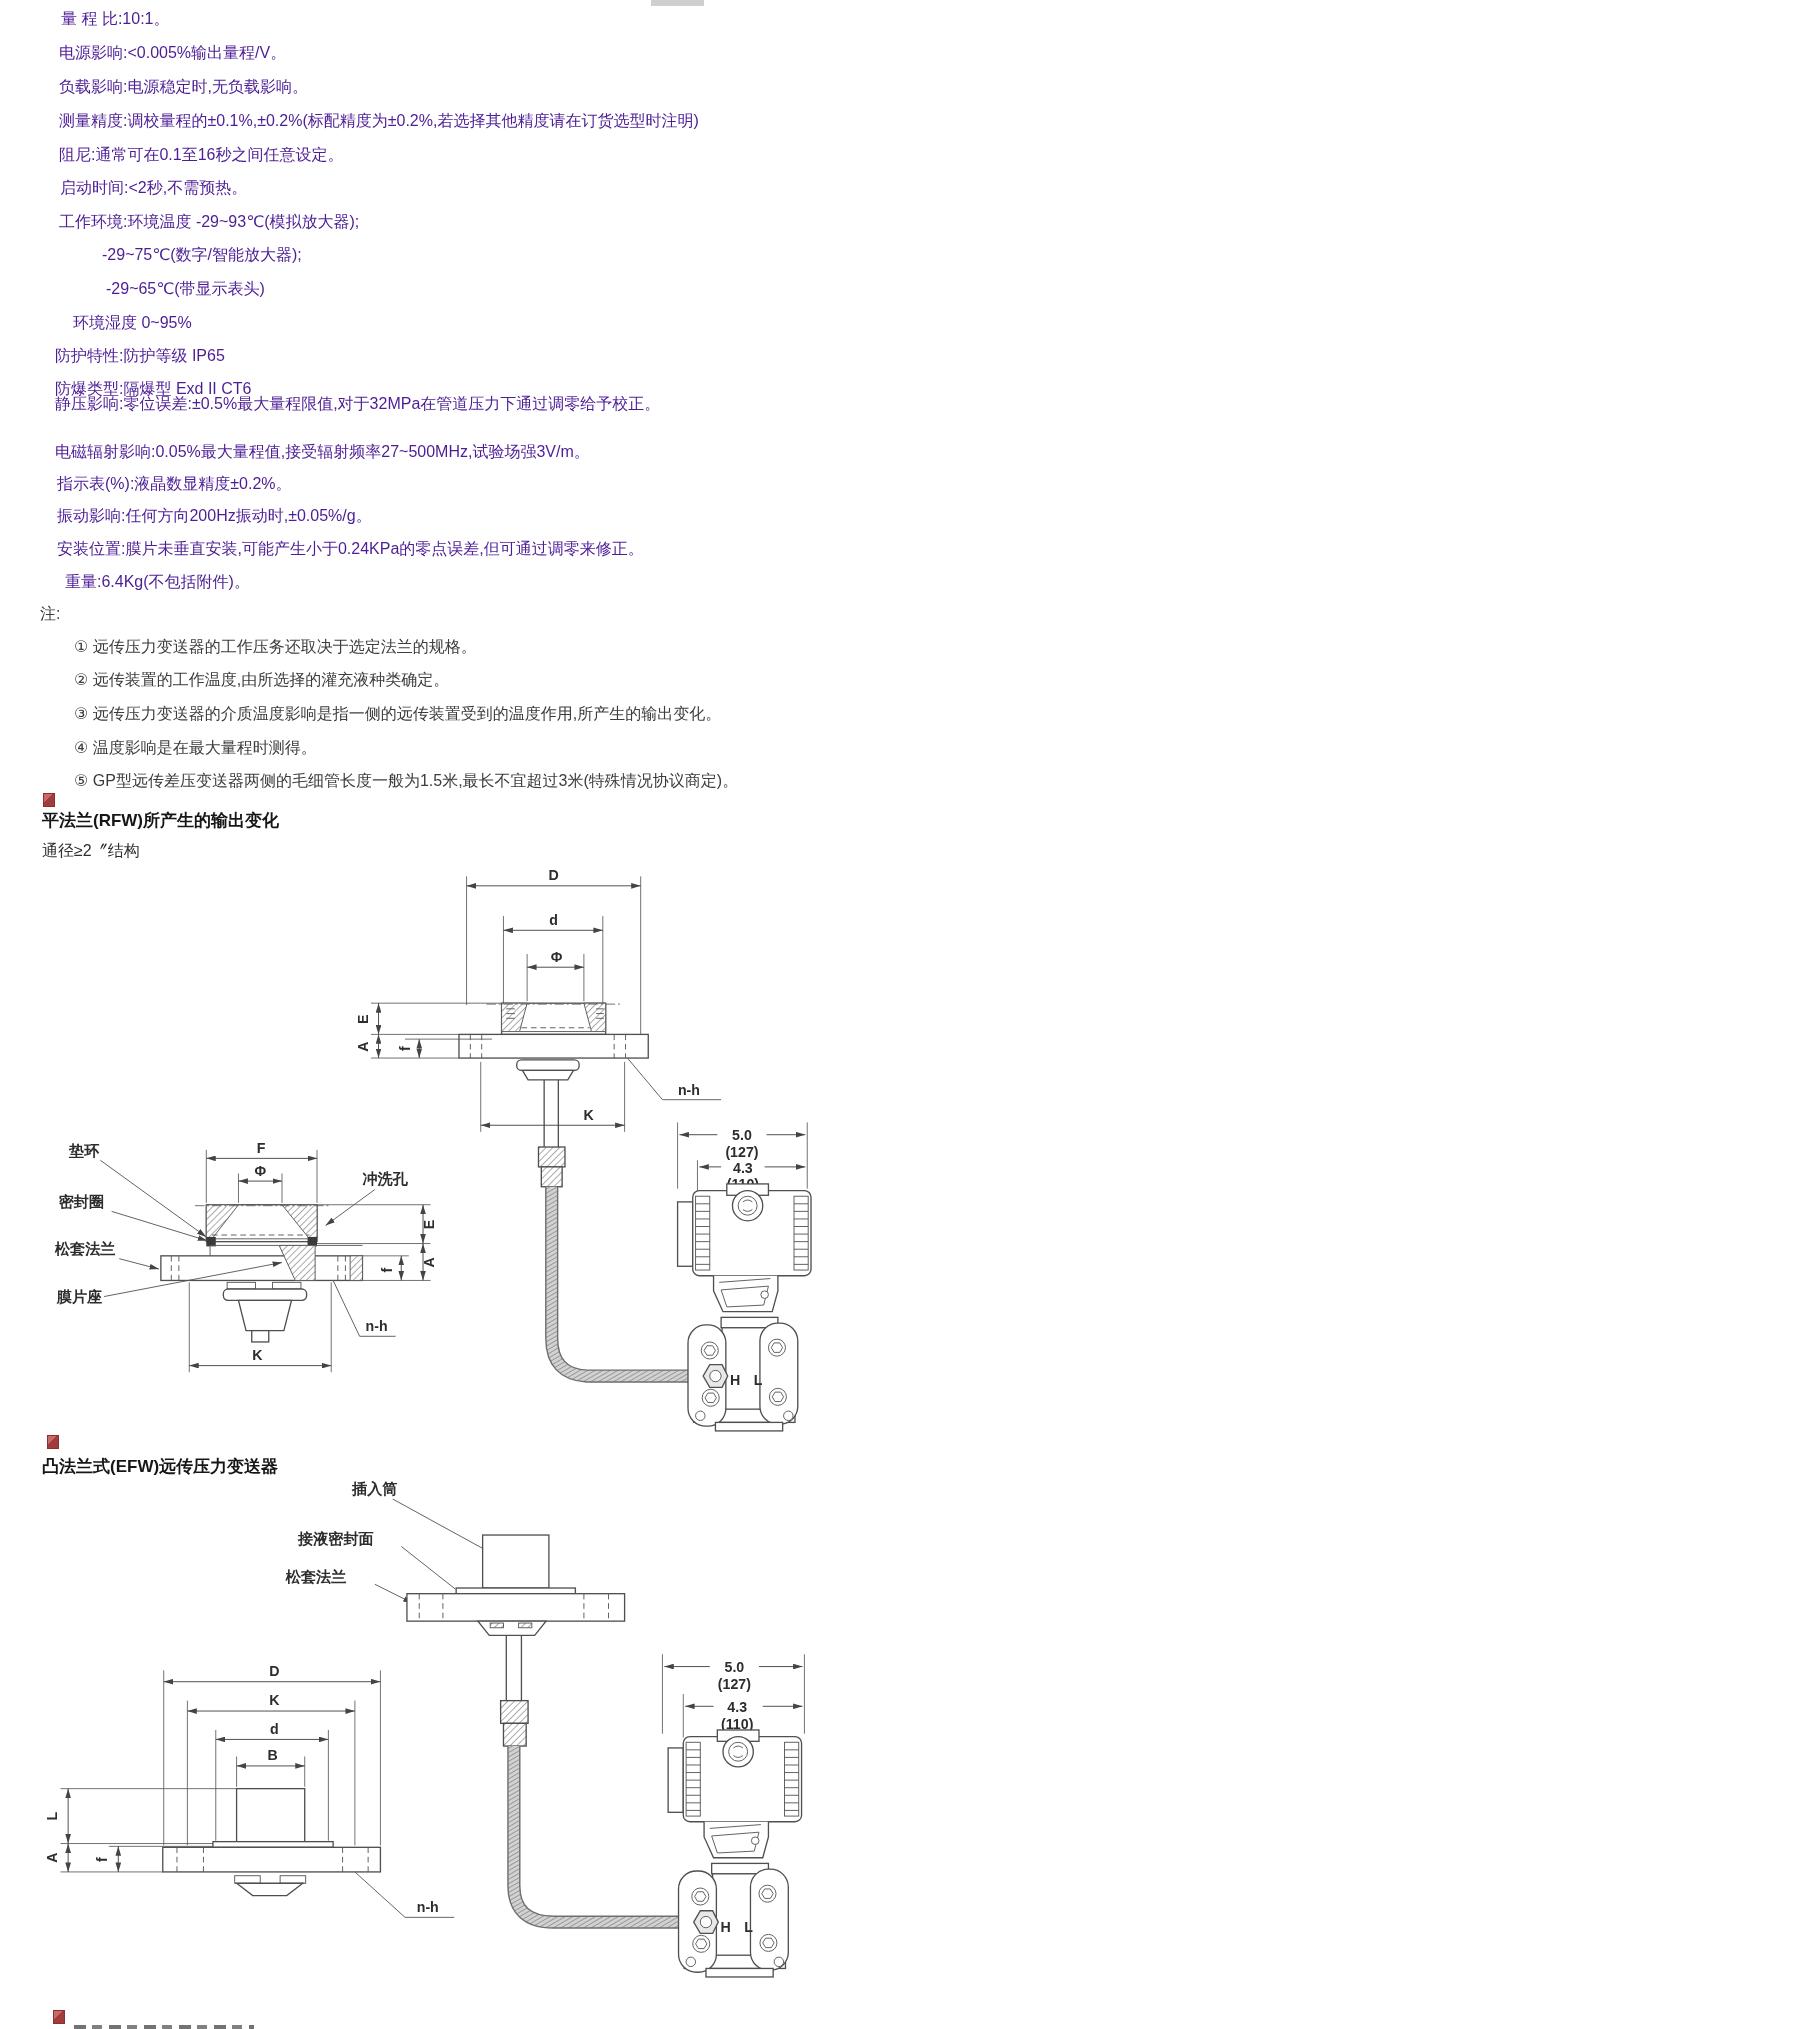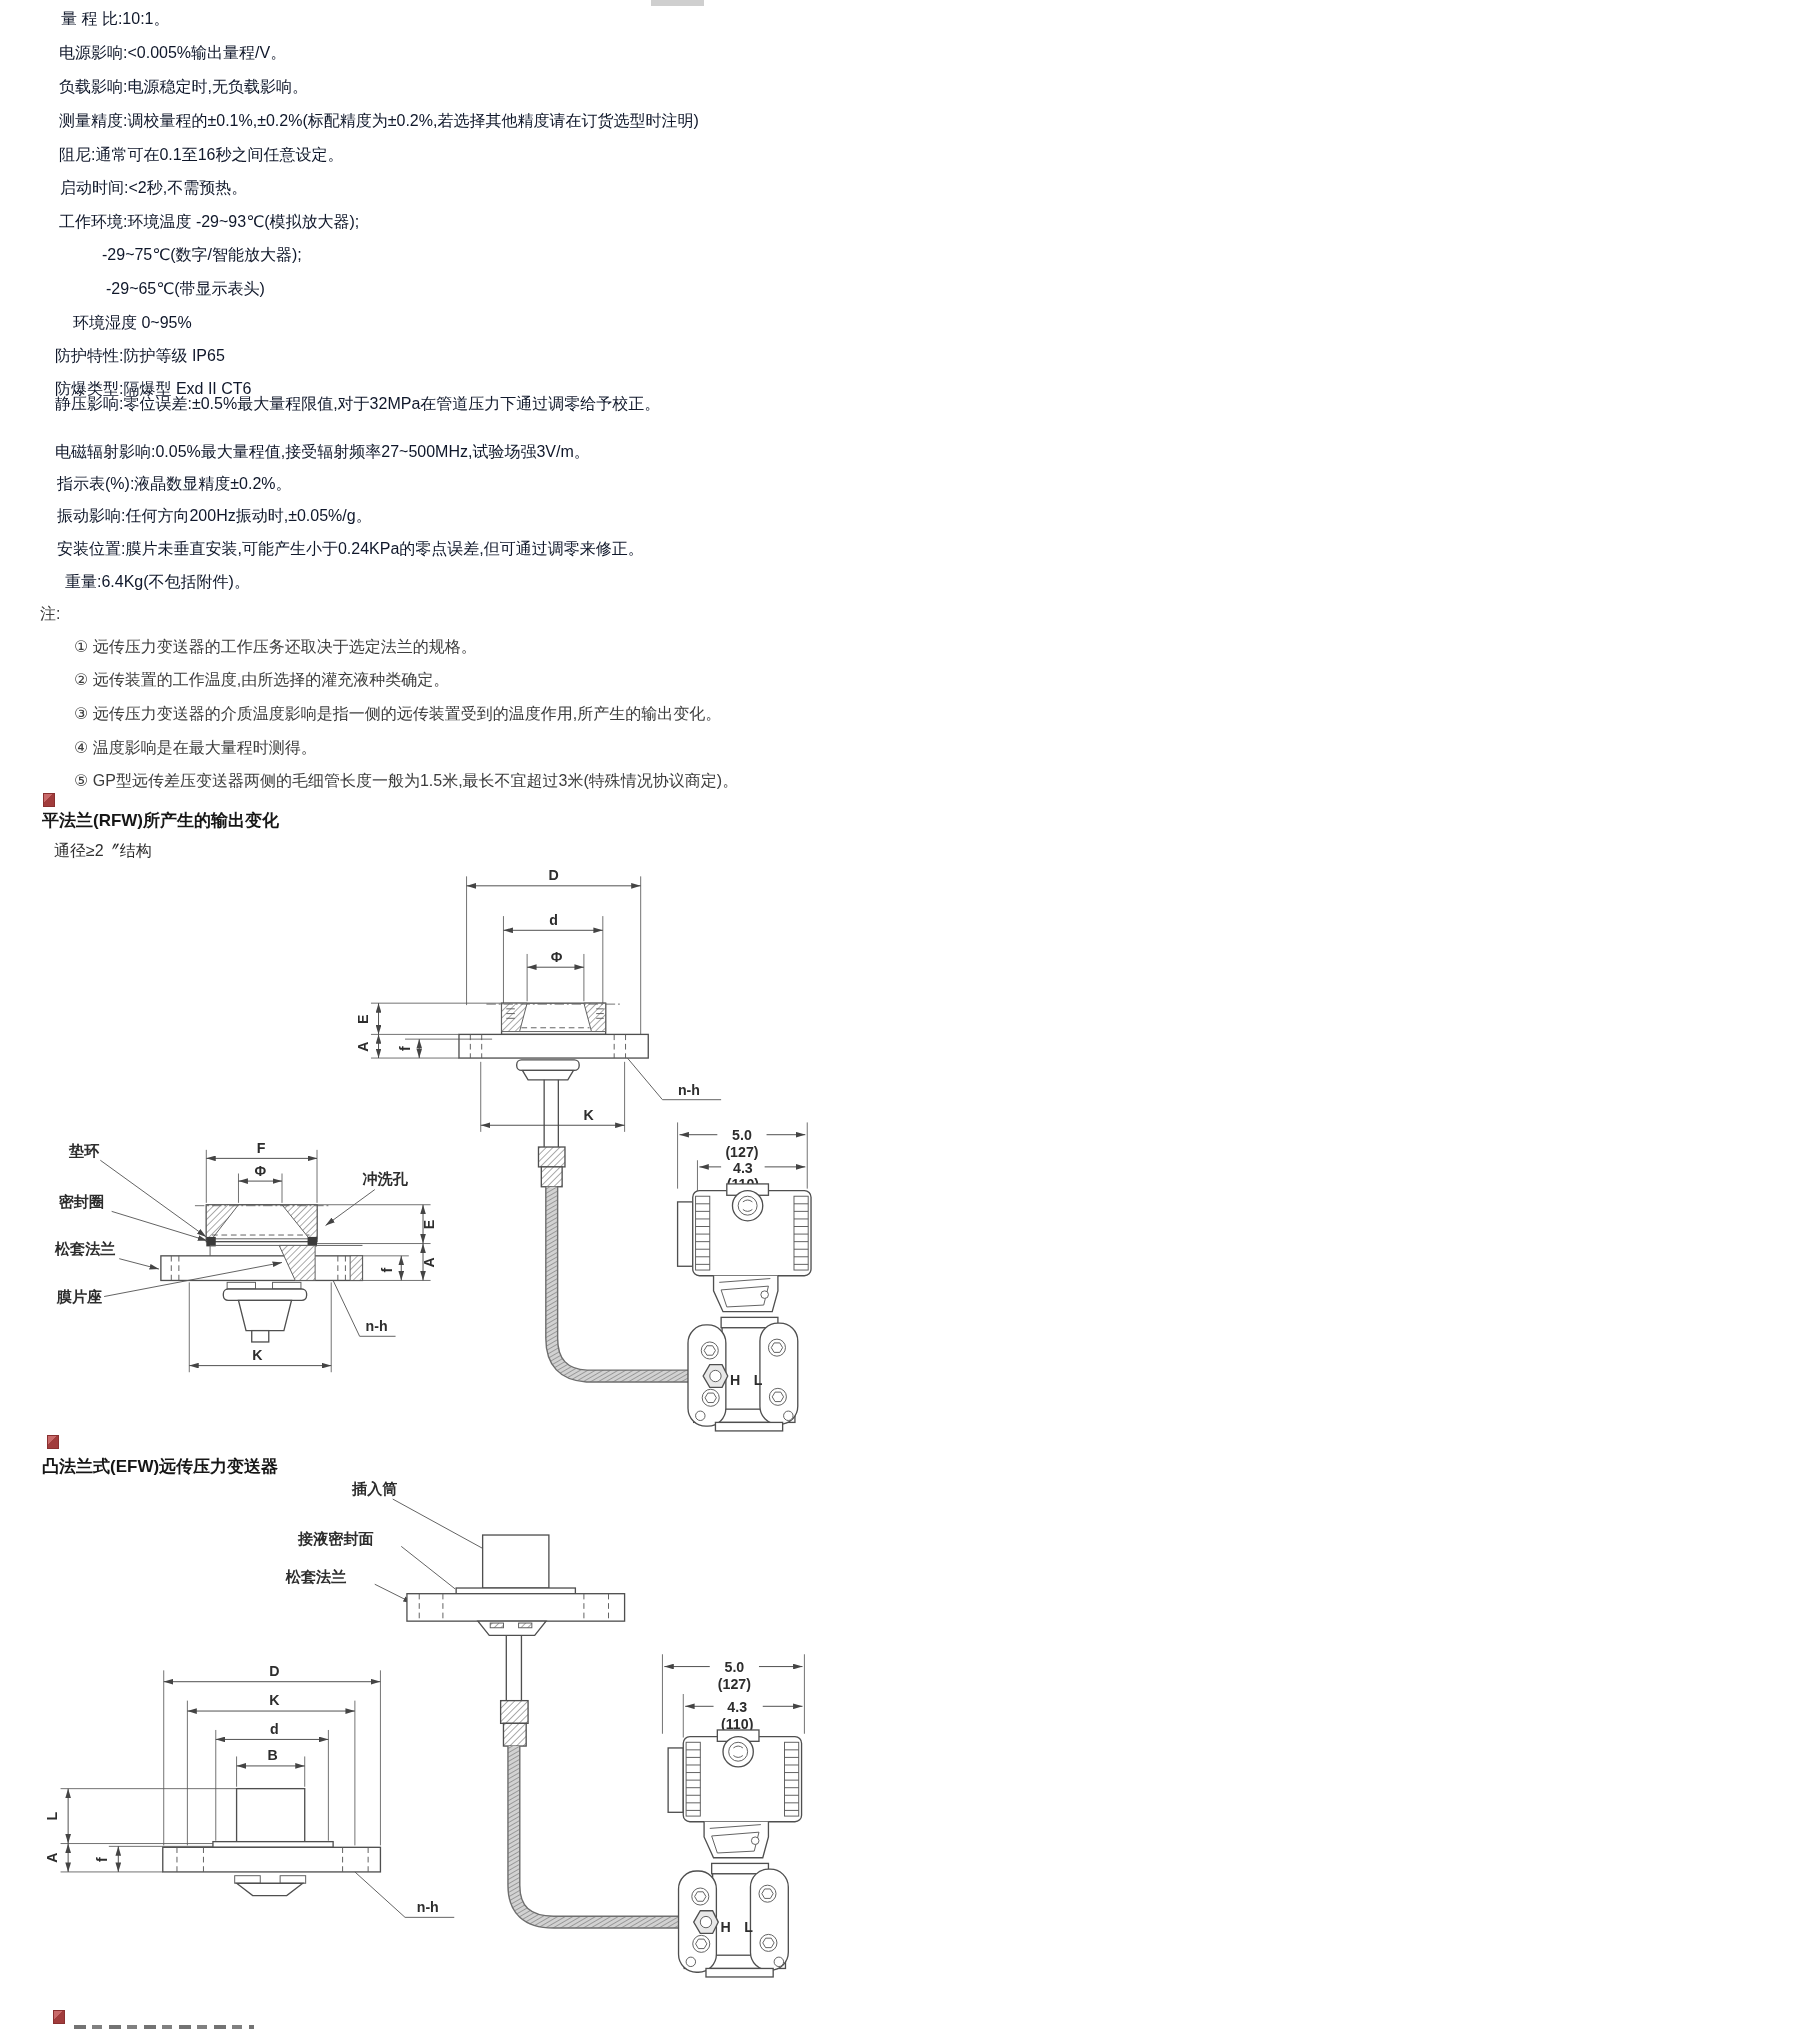--- a/index.html
+++ b/index.html
@@ -1,21 +1,21 @@
 <!DOCTYPE html>
 <html style="font-size:15px"><head>
 <meta charset="utf-8">
 <style>
   html,body{margin:0;padding:0;}
   body{width:1817px;height:2030px;background:#ffffff;position:relative;overflow:hidden;
        font-family:"Liberation Sans","DejaVu Sans",sans-serif;}
-  .txt{position:absolute;font-size:16px;color:#0f172a;white-space:nowrap;line-height:21px;}
+  .txt{position:absolute;font-size:16px;color:#4c1d95;white-space:nowrap;line-height:21px;}
   .note{position:absolute;font-size:16px;color:#3c3c3c;white-space:nowrap;line-height:21px;}
   .hd{position:absolute;font-size:17px;font-weight:bold;color:#161616;white-space:nowrap;}
-  .sub{position:absolute;font-size:16px;color:#2f2f2f;white-space:nowrap;margin-left:12px;}
+  .sub{position:absolute;font-size:16px;color:#2f2f2f;white-space:nowrap;}
   .redicon{position:absolute;width:10.4px;height:12.3px;background:linear-gradient(135deg,#c96a6a 0 40%,#a13c3c 40% 100%);border:0.9px solid #8a3030;}
   .fragment{position:absolute;left:74px;top:2025px;width:180px;height:4.7px;overflow:hidden;
             background:repeating-linear-gradient(90deg,#5a5a5a 0 12.3px,transparent 12.3px 18px,#6a6a6a 18px 28px,transparent 28px 35px);opacity:.85;}
   .artifact{position:absolute;left:651px;top:0;width:53px;height:5.7px;background:#cfcfcf;}
   svg.layer{position:absolute;left:0;top:0;}
   .ln{stroke:#4f4f4f;stroke-width:1.4;}
   .lnT{stroke:#5a5a5a;stroke-width:1;}
   .ext{stroke:#5a5a5a;stroke-width:.9;}
   .dim{stroke:#474747;stroke-width:1;}
   .dash{stroke:#5a5a5a;stroke-width:1;stroke-dasharray:6 4;}

